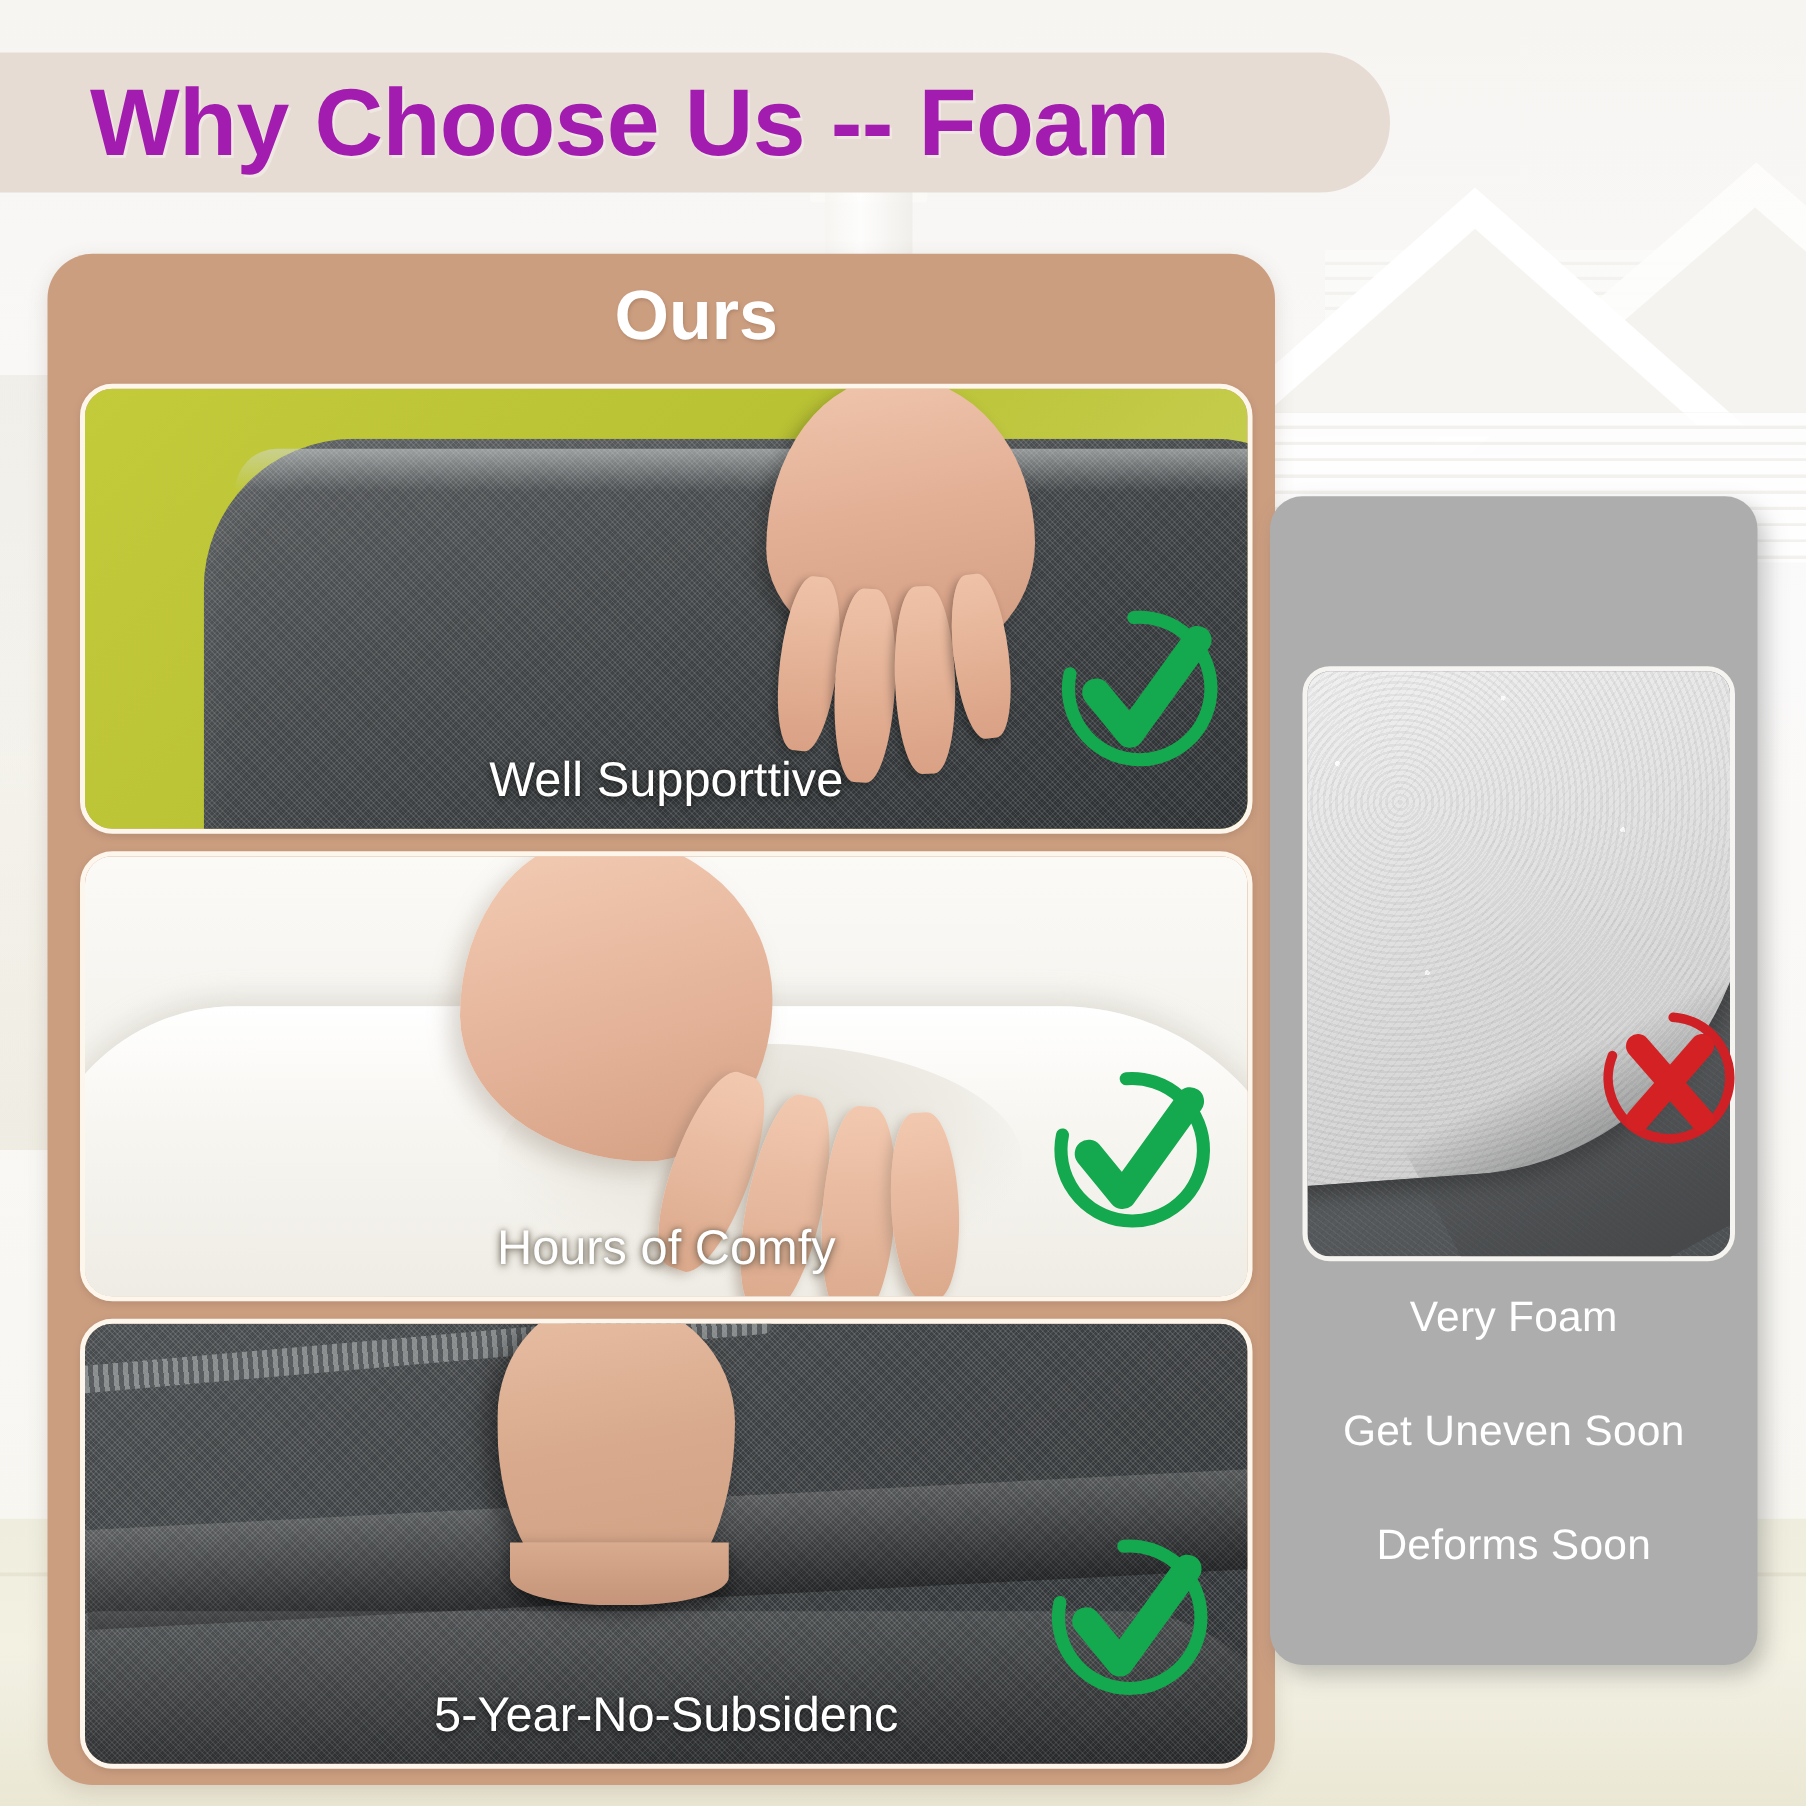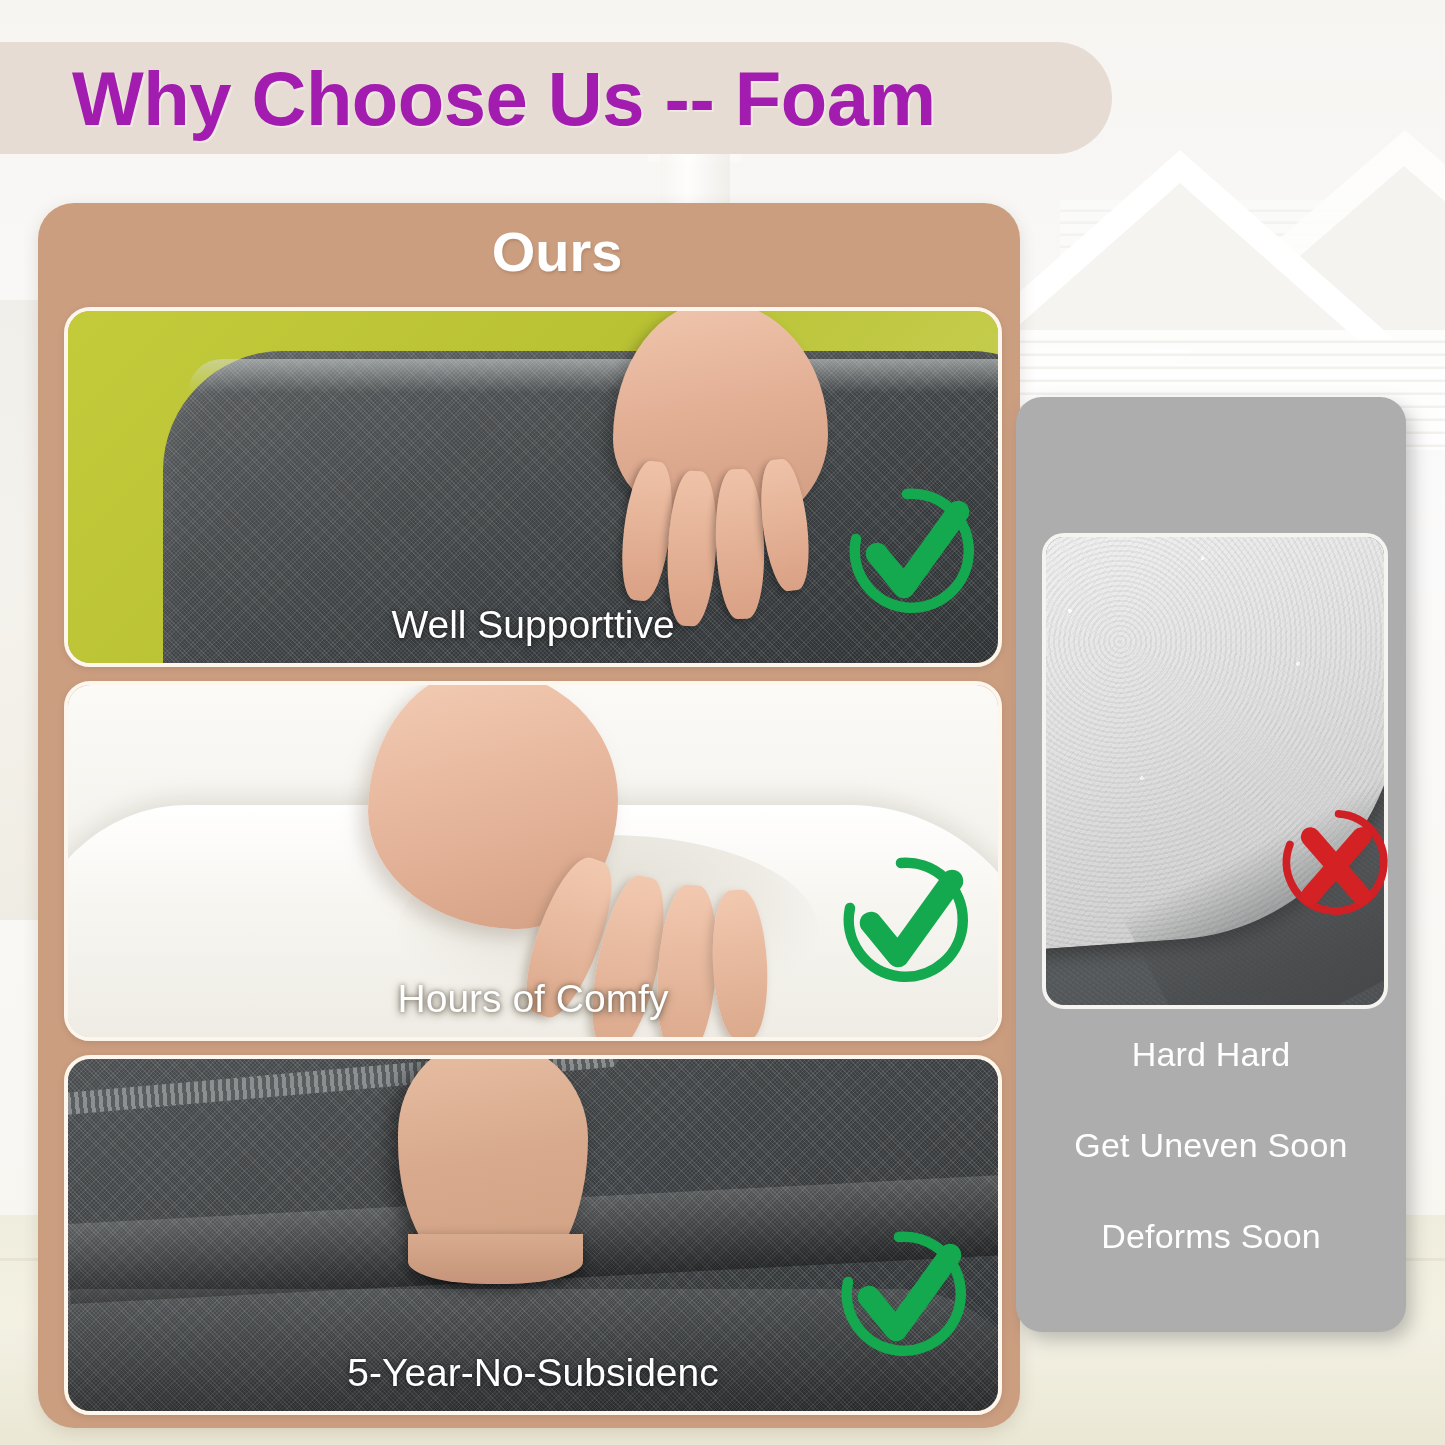--- a/index.html
+++ b/index.html
@@ -323,19 +323,19 @@
       <div class="edge"></div>
     </div>
 
     <svg class="x-badge" viewBox="0 0 100 100">
       <path d="M14 34 A38 38 0 1 0 52 10" fill="none" stroke="#cf2026" stroke-width="6" stroke-linecap="round"></path>
       <path d="M30 28 L70 74" fill="none" stroke="#d42224" stroke-width="15" stroke-linecap="round"></path>
       <path d="M70 28 L30 74" fill="none" stroke="#d42224" stroke-width="15" stroke-linecap="round"></path>
     </svg>
 
     <div class="others-list">
-      <div class="others-item">Hard Hard</div>
+      <div class="others-item">Very Foam</div>
       <div class="others-item">Get Uneven Soon</div>
       <div class="others-item">Deforms Soon</div>
     </div>
   </div>
 
 </div>
 
 </body></html>

